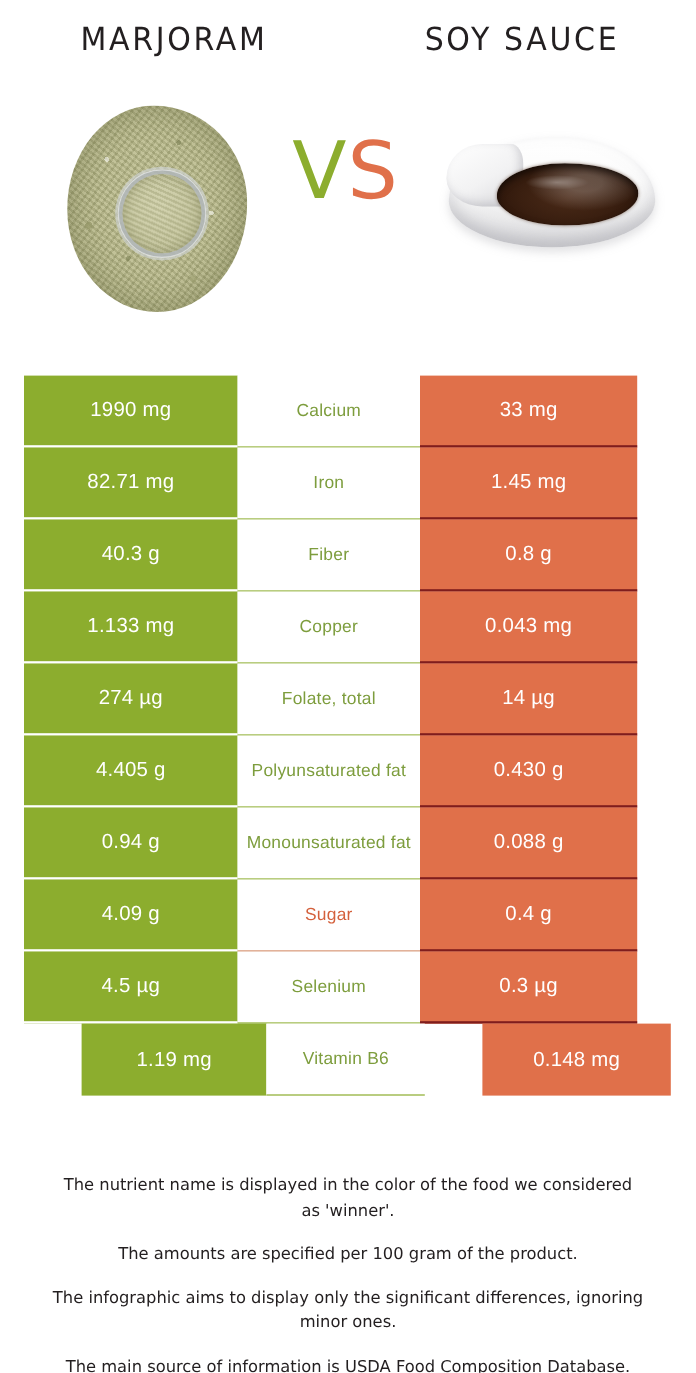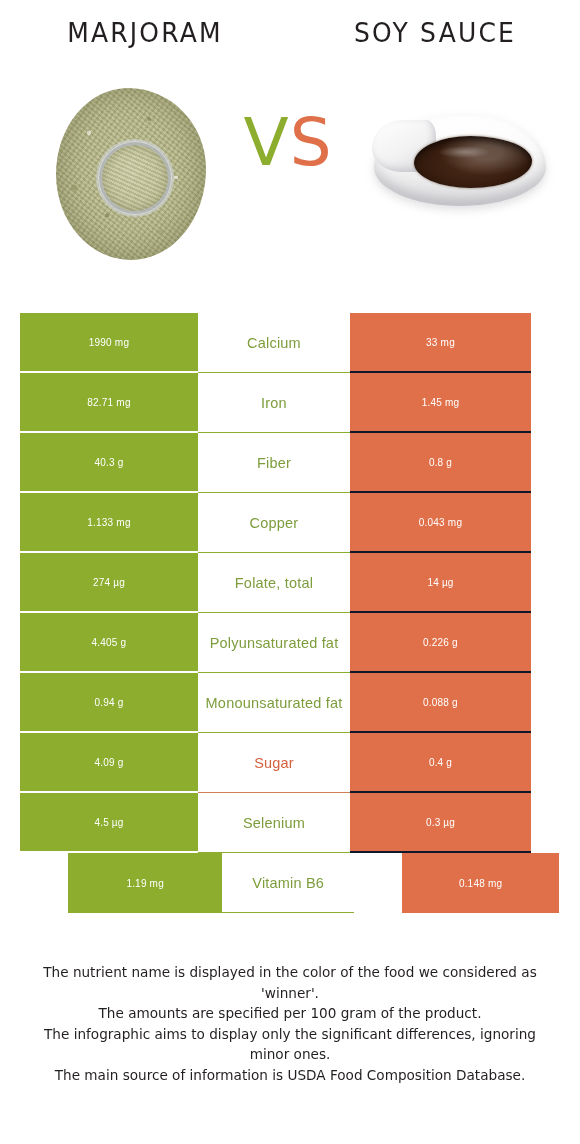--- a/index.html
+++ b/index.html
@@ -186,21 +186,21 @@
   .row {
     display: flex;
     height: 60px;
     width: 100%;
   }
   .cell {
     display: flex;
     align-items: center;
     justify-content: center;
     box-sizing: border-box;
-    font-size: 10px;
+    font-size: 17px;
     letter-spacing: .2px;
   }
   .cell.left {
     width: 178px;
     background: #8cad2e;
     color: #ffffff;
     border-bottom: 2px solid #ffffff;
   }
   .cell.mid {
     width: 152px;
@@ -209,21 +209,21 @@
     border-bottom: 1px solid #8cad2e;
   }
   .cell.mid.orange-div {
     border-bottom: 1px solid #d9seb;
     border-bottom-color: #d08058;
   }
   .cell.right {
     width: 181px;
     background: #e0704a;
     color: #ffffff;
-    border-bottom: 2px solid #0f172a;
+    border-bottom: 2px solid #7f1d1d;
   }
   .row:last-child .cell.left,
   .row:last-child .cell.right {
     border-bottom: none;
     margin-left: 48px;
   }
   .nutrient-green { color: #7d9d3d; }
   .nutrient-orange { color: #d4603c; text-align: right; }
 
   
@@ -233,21 +233,21 @@
     top: 962px;
     width: 580px;
     text-align: center;
     color: #231f20;
     font-size: 13.6px;
     line-height: 20.5px;
     padding: 0 28px;
     box-sizing: border-box;
     font-family: "DejaVu Sans", sans-serif;
   }
-  .footer p { margin: 0; }
+  .footer p { margin: 16px; }
 </style>
 </head>
 <body>
 
 <div class="page">
 
   <div class="header">
     <div class="food-title left">MARJORAM</div>
     <div class="food-title right">SOY SAUCE</div>
   </div>
@@ -307,21 +307,21 @@
         <div class="cell mid">
           <span class="nutrient-green">Folate, total</span>
         </div>
         <div class="cell right">14 µg</div>
       </div>
       <div class="row">
         <div class="cell left">4.405 g</div>
         <div class="cell mid">
           <span class="nutrient-green">Polyunsaturated fat</span>
         </div>
-        <div class="cell right">0.226 g</div>
+        <div class="cell right">0.430 g</div>
       </div>
       <div class="row">
         <div class="cell left">0.94 g</div>
         <div class="cell mid">
           <span class="nutrient-green">Monounsaturated fat</span>
         </div>
         <div class="cell right">0.088 g</div>
       </div>
       <div class="row">
         <div class="cell left">4.09 g</div>

